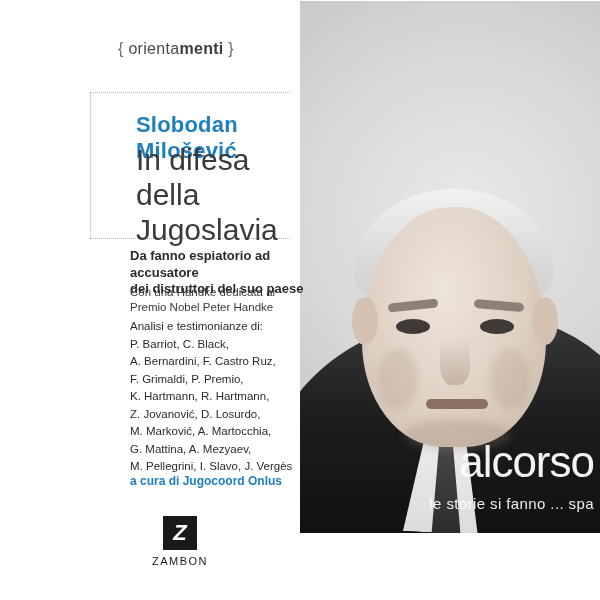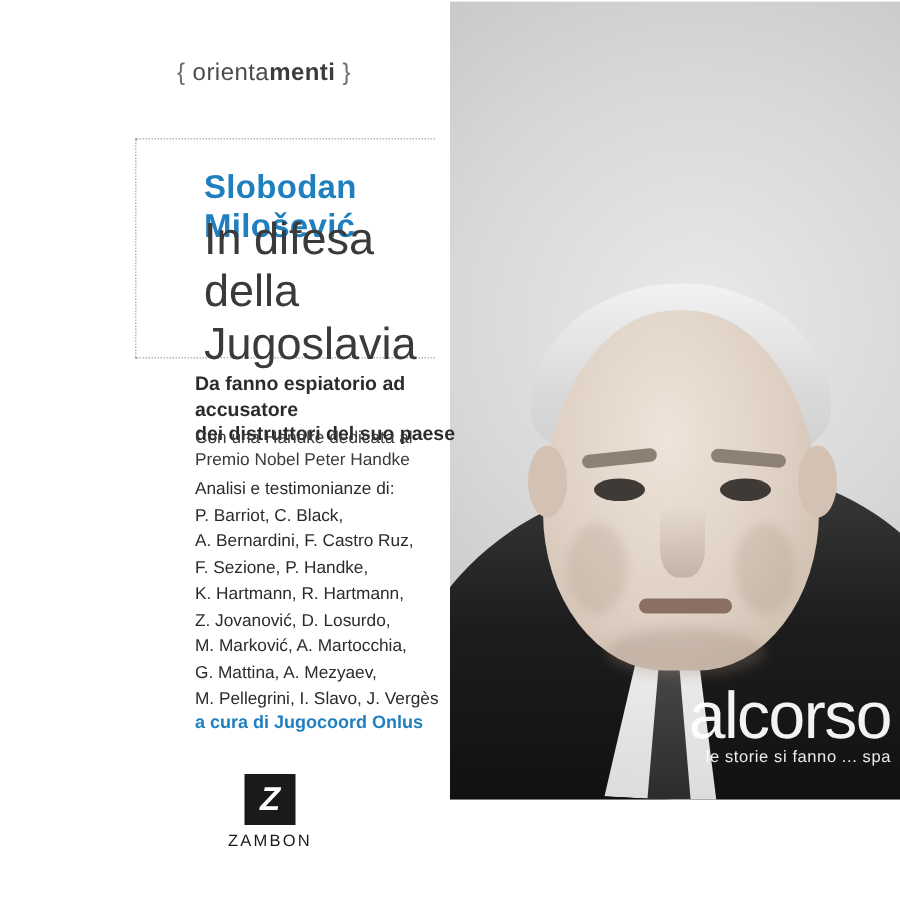--- a/index.html
+++ b/index.html
@@ -181,24 +181,24 @@
     z-index: 5;
     user-select: none;
   }
   .alcorso .word {
     font-size: 44px;
     font-weight: 400;
     letter-spacing: -1px;
     opacity: .95;
   }
   .alcorso .tag {
-    font-size: 11px;
+    font-size: 15px;
     letter-spacing: .4px;
     opacity: .92;
-    margin-top: 0;
+    margin-top: 12px;
     padding-left: 24px;
   }
 
   
   .left {
     position: absolute;
     left: 0;
     top: 0;
     width: 300px;
     height: 600px;
@@ -387,21 +387,21 @@
     <div class="note">
       <div>Con una Handke dedicata al</div>
       <div>Premio Nobel Peter Handke</div>
     </div>
 
     <div class="contrib-head">Analisi e testimonianze di:</div>
 
     <div class="contrib-list">
       <div>P. Barriot, C. Black,</div>
       <div>A. Bernardini, F. Castro Ruz,</div>
-      <div>F. Sezione, P. Handke,</div>
+      <div>F. Grimaldi, P. Premio,</div>
       <div>K. Hartmann, R. Hartmann,</div>
       <div>Z. Jovanović, D. Losurdo,</div>
       <div>M. Marković, A. Martocchia,</div>
       <div>G. Mattina, A. Mezyaev,</div>
       <div>M. Pellegrini, I. Slavo, J. Vergès</div>
     </div>
 
     <div class="curator">a cura di Jugocoord Onlus</div>
 
     <div class="logo">

